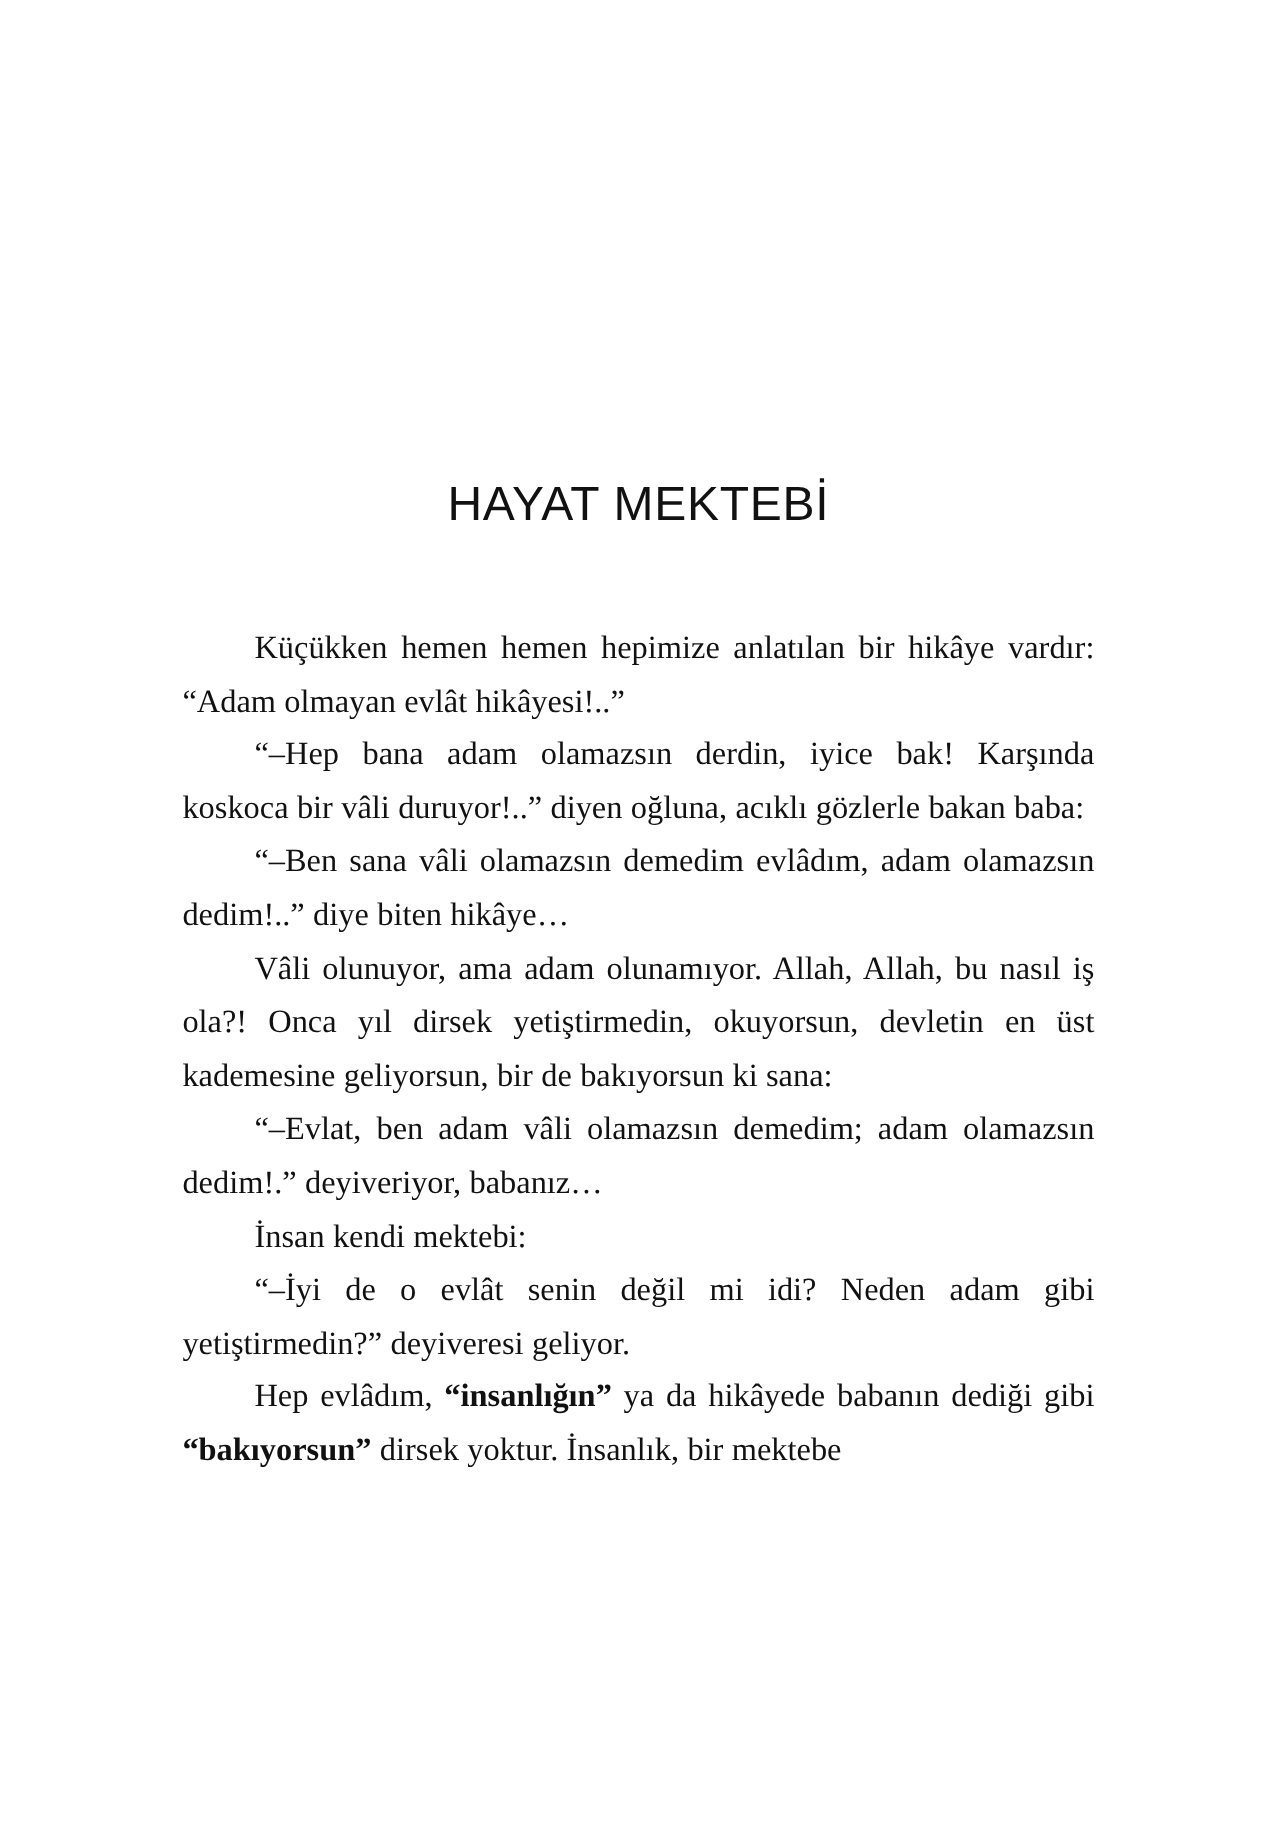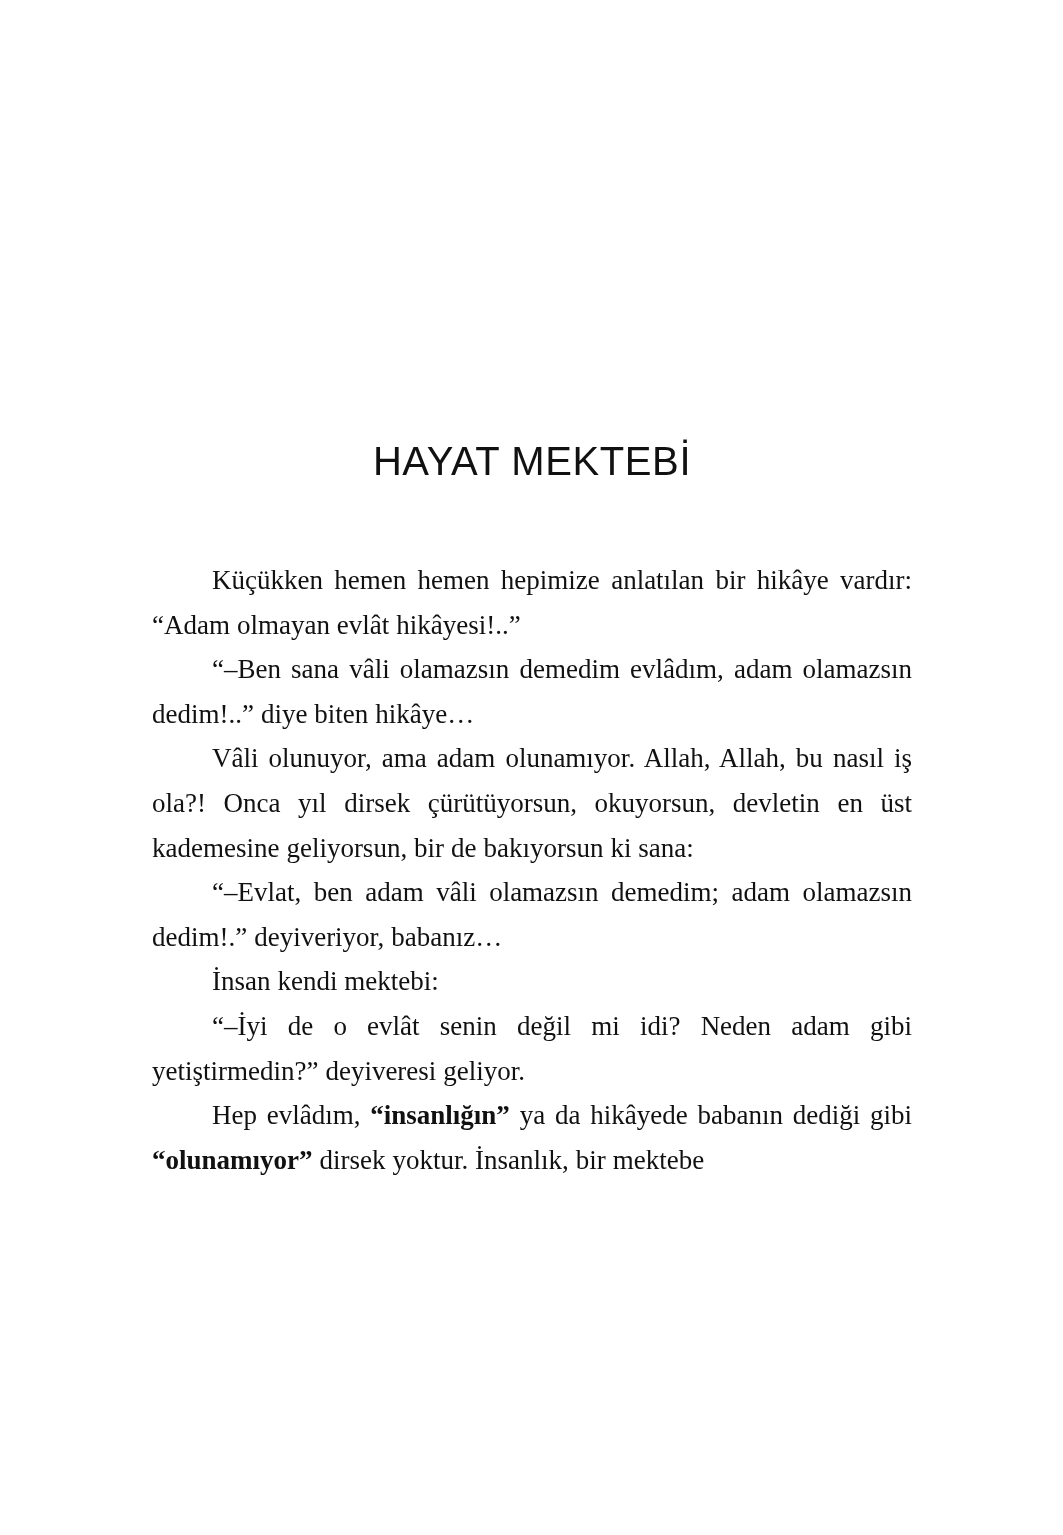--- a/index.html
+++ b/index.html
@@ -10,21 +10,20 @@
   }
   .page {
     position: relative;
     width: 1063px;
     height: 1270px;
     background: #ffffff;
     overflow: hidden;
     box-sizing: border-box;
     font-family: "Liberation Serif", "DejaVu Serif", serif;
     color: #111111;
-    margin-top: 41px;
   }
   .content {
     position: absolute;
     left: 152px;
     top: 0;
     width: 760px;
   }
   .chapter-title {
     margin: 0;
     padding: 0;
@@ -72,30 +71,31 @@
 
   <div class="content">
 
     <h1 class="chapter-title">HAYAT MEKTEBİ</h1>
 
     <div class="body-text">
 
       <p class="para last-line-left">Küçükken hemen hemen hepimize anlatılan bir hikâye vardır: “Adam olmayan evlât hikâyesi!..”</p>
 
 
+      <p class="para last-line-left">“–Hep bana adam olamazsın derdin, iyice bak! Karşında koskoca bir vâli duruyor!..” diyen oğluna, acıklı gözlerle bakan baba:</p>
 
       <p class="para last-line-left">“–Ben sana vâli olamazsın demedim evlâdım, adam olamazsın dedim!..” diye biten hikâye…</p>
 
-      <p class="para last-line-left">Vâli olunuyor, ama adam olunamıyor. Allah, Allah, bu nasıl iş ola?! Onca yıl dirsek çürütüyorsun, okuyorsun, devletin en üst kademesine geliyorsun, bir de bakıyorsun ki sana:</p>
+      <p class="para last-line-left">Vâli olunuyor, ama adam olunamıyor. Allah, Allah, bu nasıl iş ola?! Onca yıl dirsek yetiştirmedin, okuyorsun, devletin en üst kademesine geliyorsun, bir de bakıyorsun ki sana:</p>
 
       <p class="para last-line-left">“–Evlat, ben adam vâli olamazsın demedim; adam olamazsın dedim!.” deyiveriyor, babanız…</p>
 
       <p class="para last-line-left">İnsan kendi mektebi:</p>
 
       <p class="para last-line-left">“–İyi de o evlât senin değil mi idi? Neden adam gibi yetiştirmedin?” deyiveresi geliyor.</p>
 
       <p class="para last-line-left">
-        <span>Hep evlâdım, </span><b>“insanlığın”</b><span> ya da hikâyede babanın dediği gibi </span><b>“olunamıyor”</b><span> dirsek yoktur. İnsanlık, bir mektebe</span>
+        <span>Hep evlâdım, </span><b>“insanlığın”</b><span> ya da hikâyede babanın dediği gibi </span><b>“bakıyorsun”</b><span> dirsek yoktur. İnsanlık, bir mektebe</span>
       </p>
 
     </div>
   </div>
 </div>
 
 </body></html>

